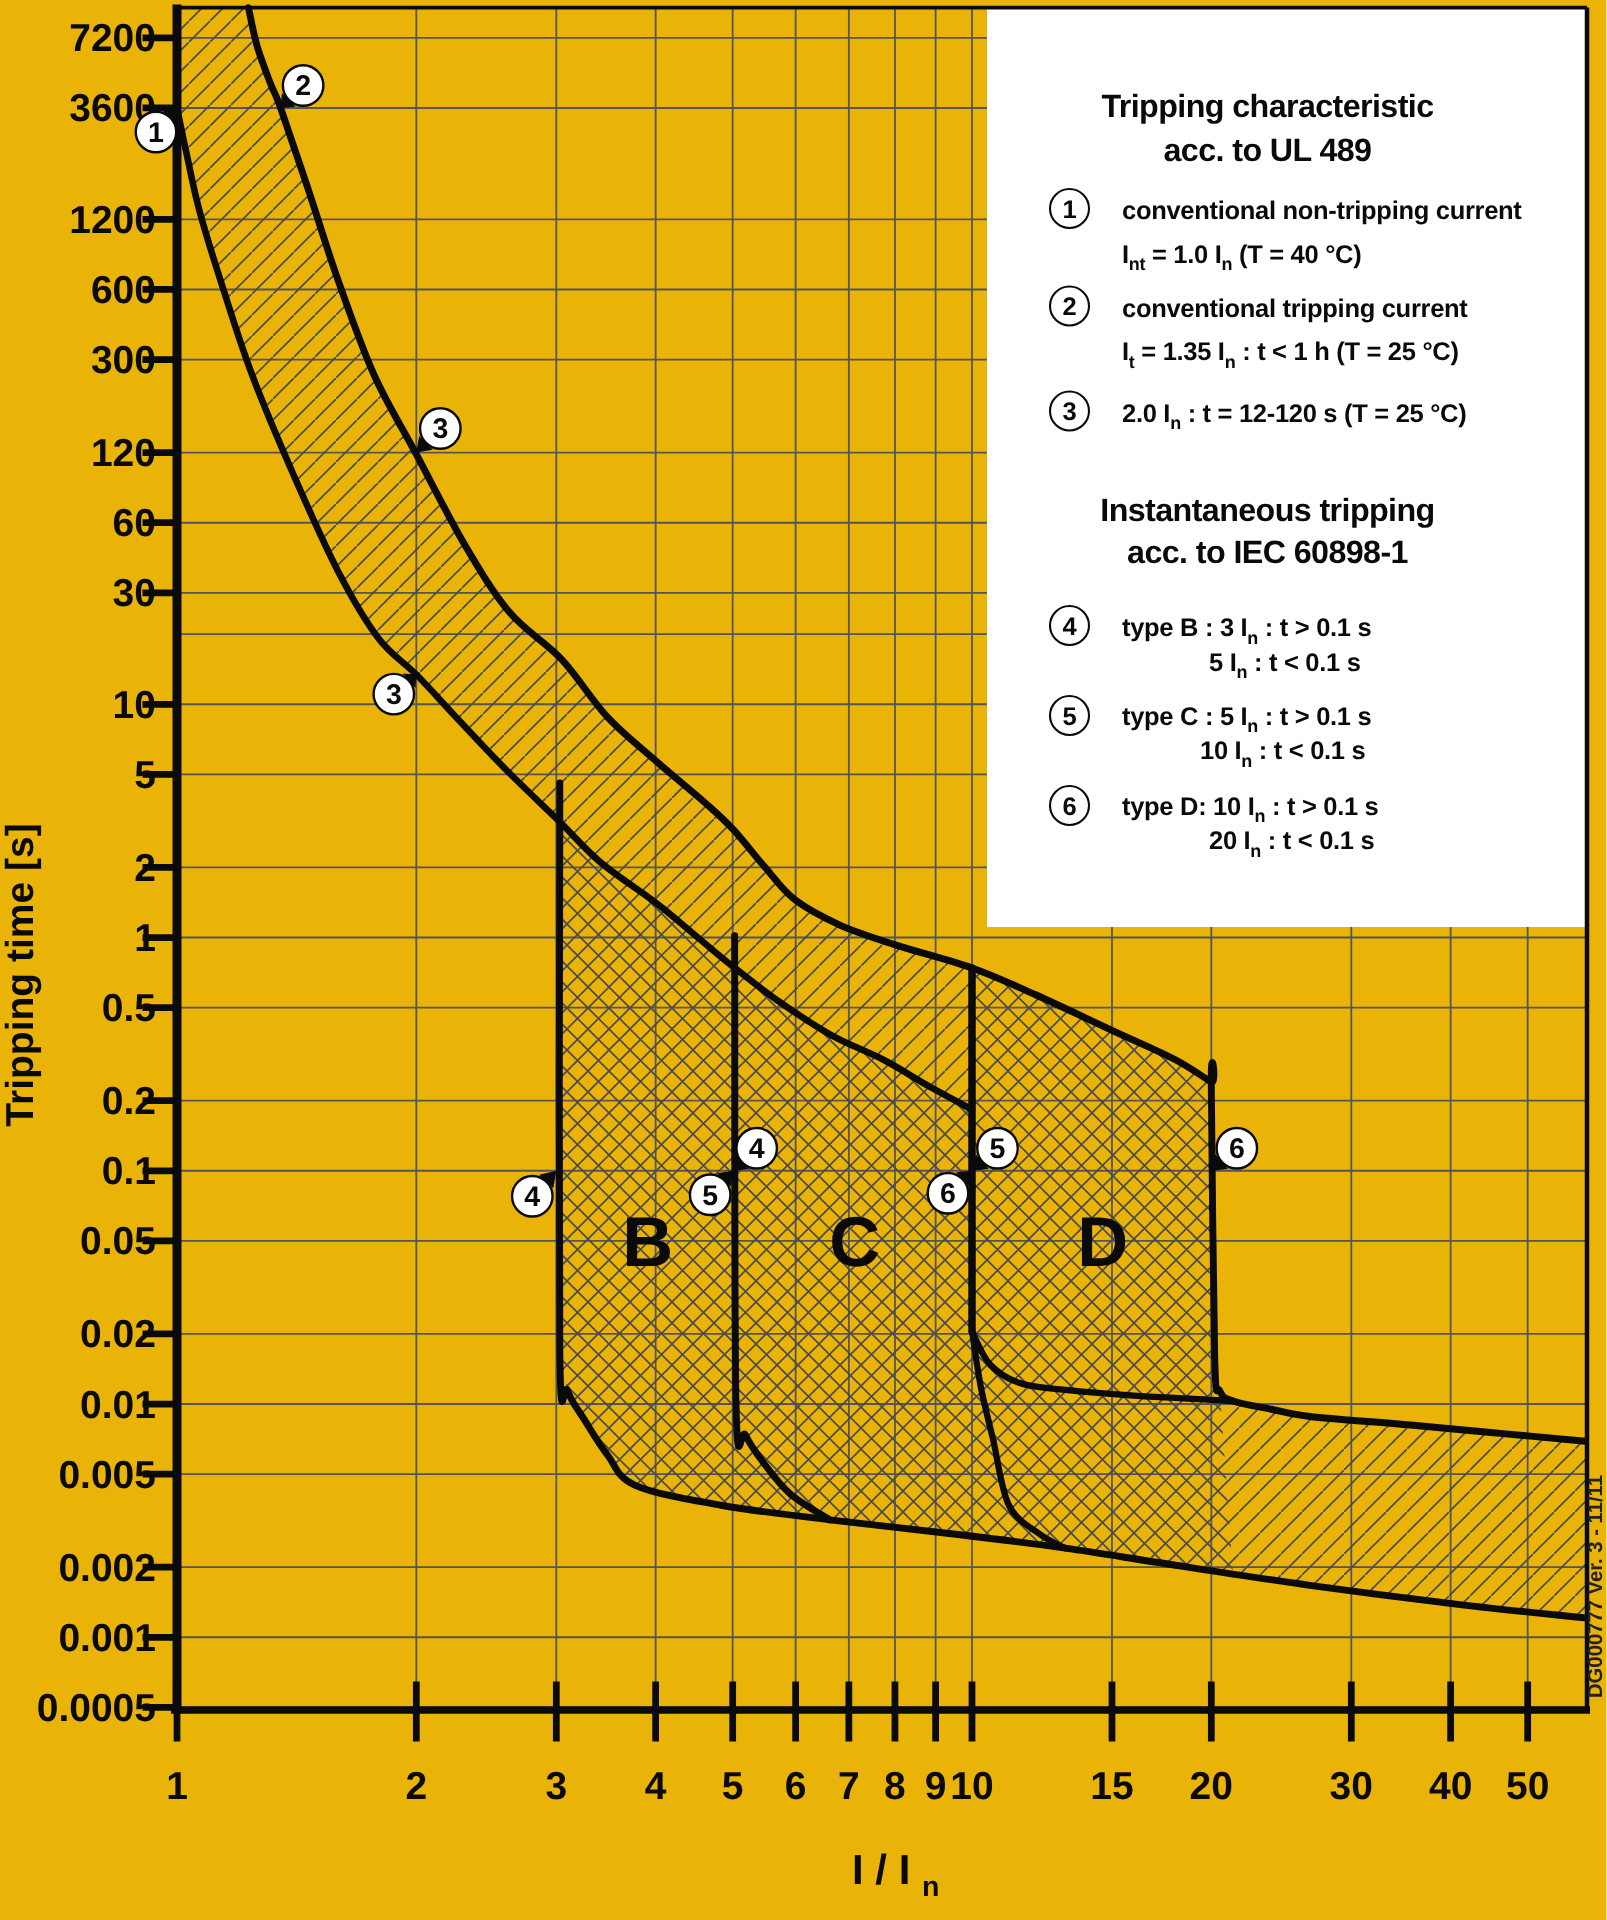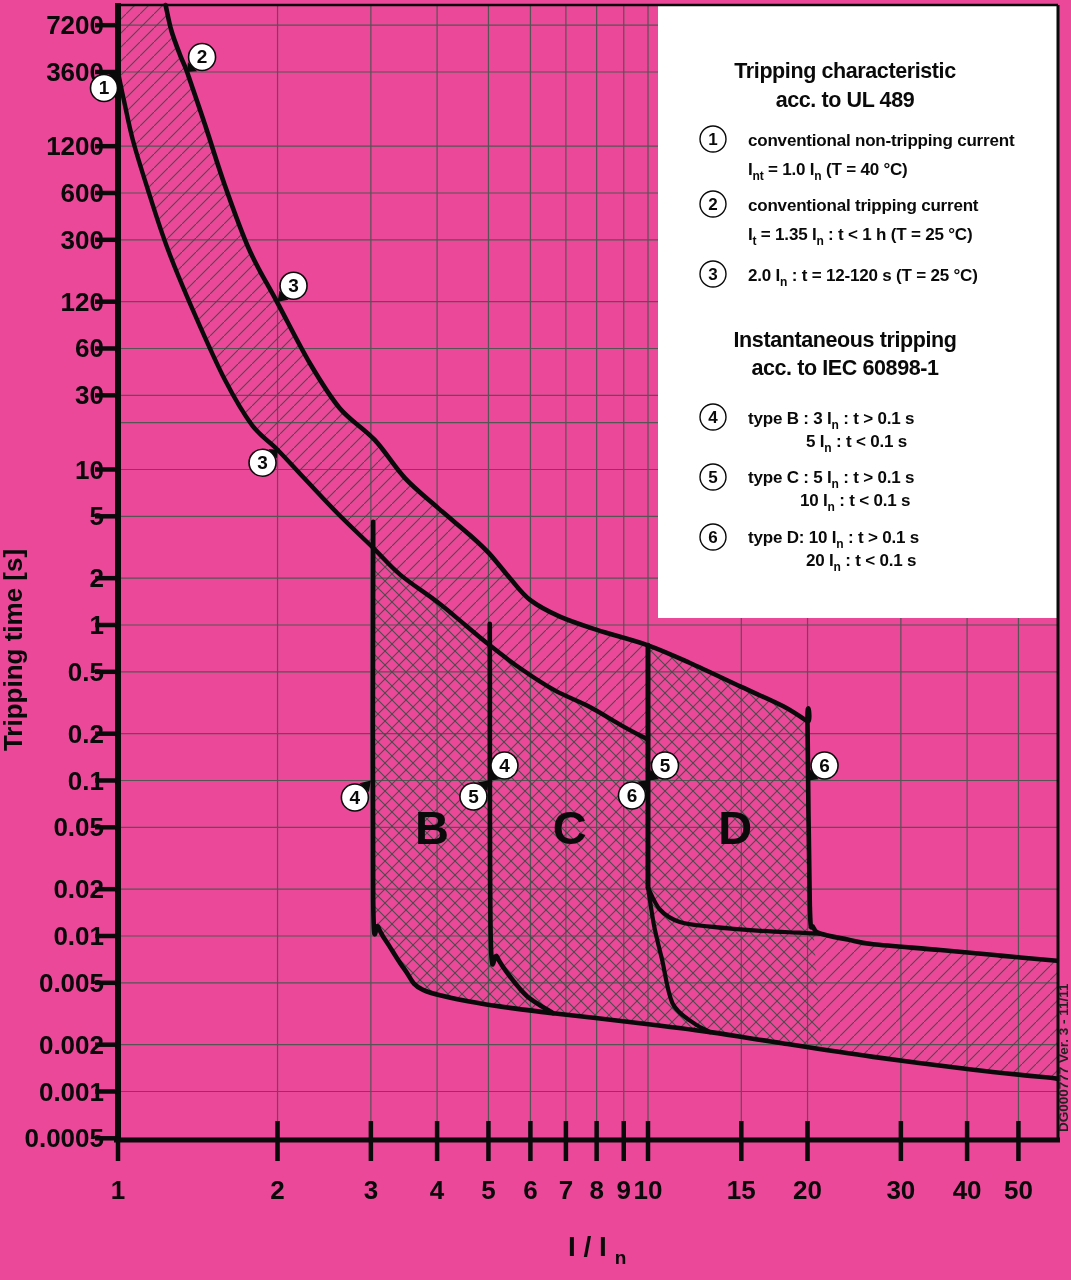--- a/index.html
+++ b/index.html
@@ -1,17 +1,17 @@
 <!DOCTYPE html>
 <html><head>
 <meta charset="utf-8">
 <style>
   html,body{margin:0;padding:0;background:#fff;}
   body{width:1071px;height:1280px;font-family:"Liberation Sans",sans-serif;}
-  #stage{position:relative;width:1071px;height:1280px;background:#ec4899;overflow:hidden;}
+  #stage{position:relative;width:1071px;height:1280px;background:#eab308;overflow:hidden;}
   svg text{fill:#0a0a0a;}
   .ttl{font-weight:bold;font-size:21.5px;letter-spacing:-0.4px;}
   .side{font-weight:bold;font-size:13.5px;fill:#222;}
 </style>
 </head>
 <body>
 <div id="stage">
 
 
 

